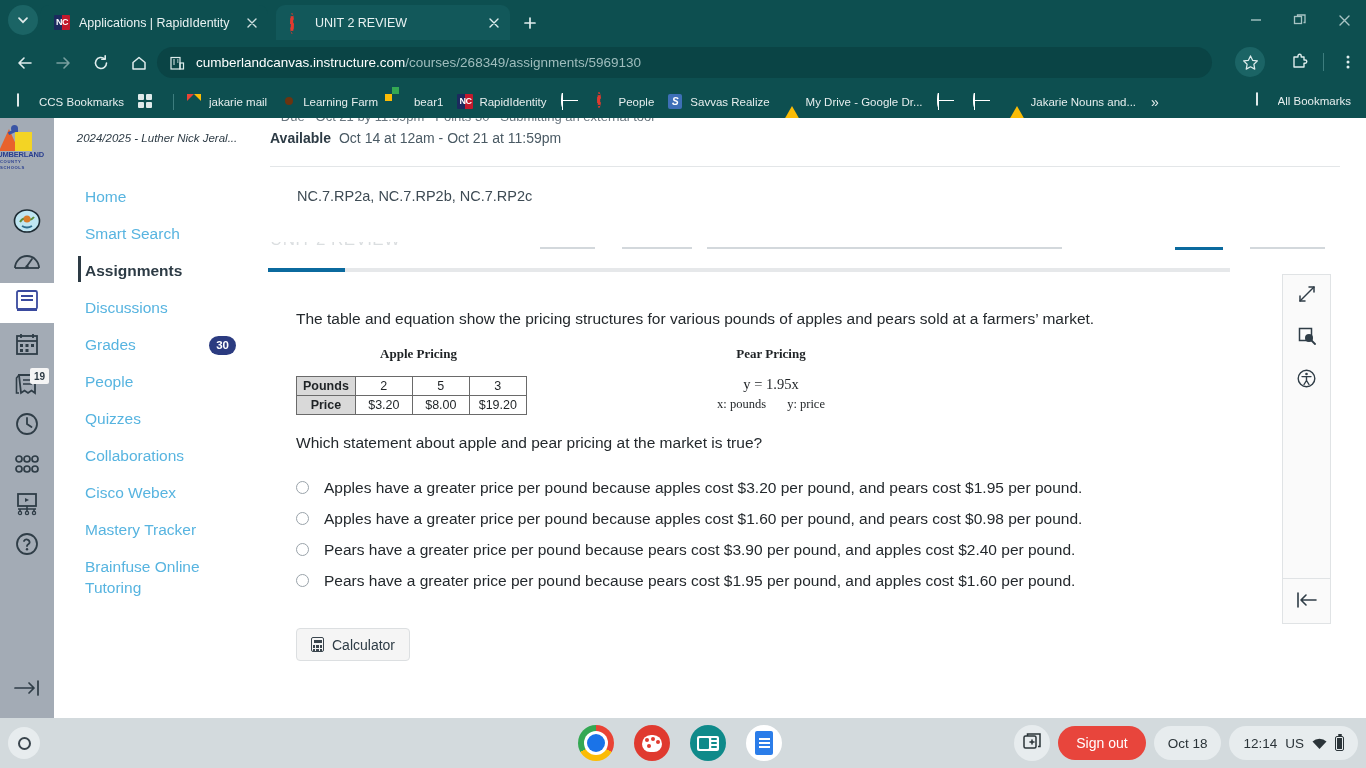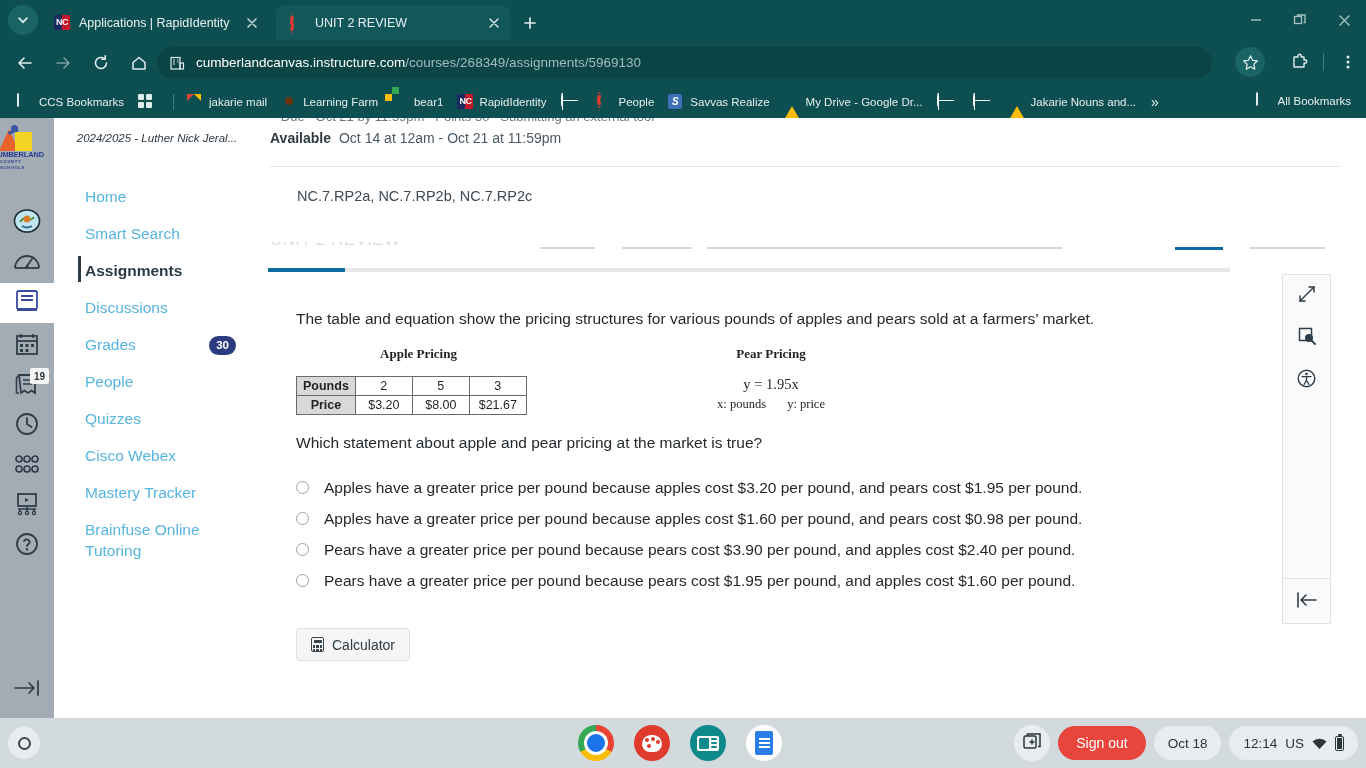--- a/index.html
+++ b/index.html
@@ -845,20 +845,21 @@
         <div class="cn-item"><span>Home</span></div>
         <div class="cn-item"><span>Smart Search</span></div>
         <div class="cn-item active"><span>Assignments</span></div>
         <div class="cn-item"><span>Discussions</span></div>
         <div class="cn-item">
           <span>Grades</span>
           <span class="cn-badge">30</span>
         </div>
         <div class="cn-item"><span>People</span></div>
         <div class="cn-item"><span>Quizzes</span></div>
+        <div class="cn-item"><span>Collaborations</span></div>
         <div class="cn-item"><span>Cisco Webex</span></div>
         <div class="cn-item"><span>Mastery Tracker</span></div>
         <div class="cn-item" style="padding-right:40px;"><span>Brainfuse Online Tutoring</span></div>
       </div>
     </div>
 
     <div id="main">
 
       <div id="assign-meta-cut">
         <div class="row">&nbsp;&nbsp;&nbsp;Due&nbsp;&nbsp;&nbsp;Oct 21 by 11:59pm&nbsp;&nbsp;&nbsp;Points 30&nbsp;&nbsp;&nbsp;Submitting an external tool</div>
@@ -898,21 +899,21 @@
                   <tr>
                 <td class="hdr">Pounds</td>
                 <td class="val">2</td>
                 <td class="val">5</td>
                 <td class="val">3</td>
               </tr>
               <tr>
                 <td class="hdr">Price</td>
                 <td class="val">$3.20</td>
                 <td class="val">$8.00</td>
-                <td class="val">$21.67</td>
+                <td class="val">$19.20</td>
               </tr>
             </tbody>
               </table>
           </div>
 
           <div id="pear-block">
             <div id="pear-title">Pear Pricing</div>
             <div id="pear-eq">y = 1.95x</div>
             <div id="pear-defs">
               <span>x: pounds</span>

